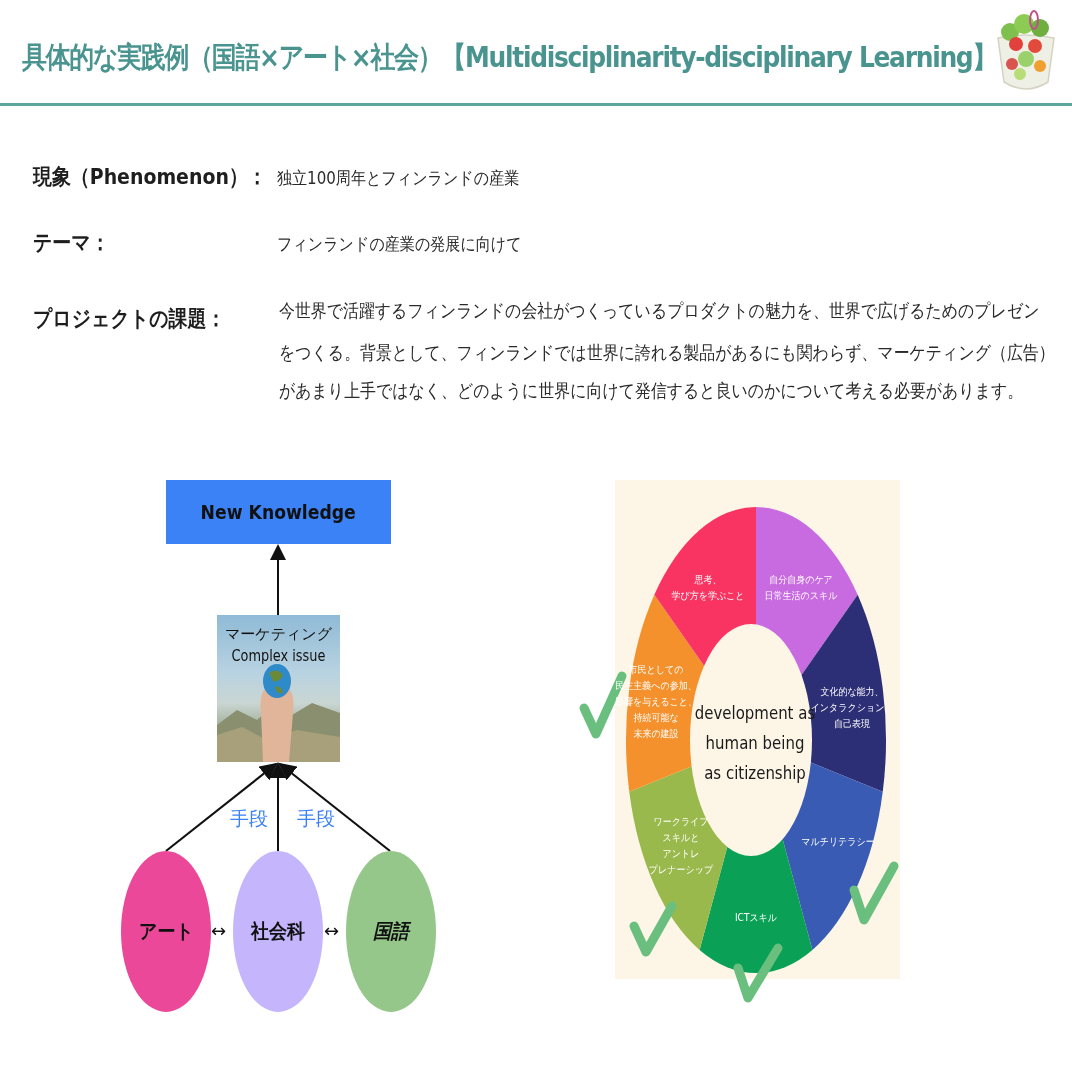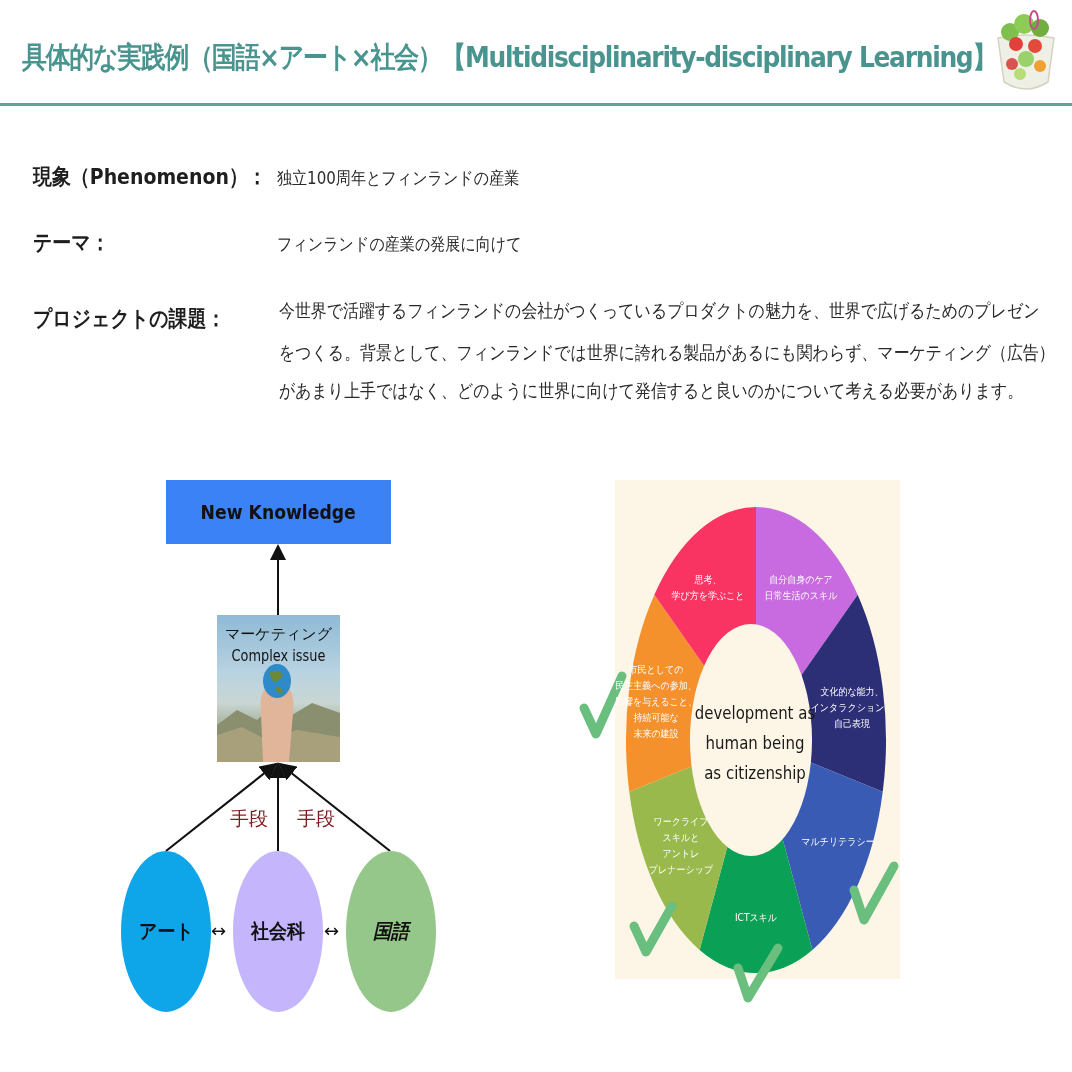--- a/index.html
+++ b/index.html
@@ -36,21 +36,21 @@
       background: linear-gradient(180deg, #8fbad6 0%, #b9d3e1 40%, #c9d6d2 60%, #9aa58c 80%, #7f8a62 100%);
     }
     .phenom-text { position: absolute; left: 0; width: 123px; text-align: center; color: #111; white-space: nowrap; }
     .phenom-text.jp { top: 10px; font-size: 15px; }
     .phenom-text.en { top: 32px; font-size: 15px; transform: scaleX(0.86); }
     .subject {
       position: absolute; top: 851px; width: 90px; height: 161px; border-radius: 50%;
       display: flex; align-items: center; justify-content: center;
     }
     .subject span { font-size: 20px; font-weight: bold; color: #111; white-space: nowrap; transform: scaleX(0.9); }
-    .means { position: absolute; top: 806px; font-size: 19px; color: #7f1d1d; }
+    .means { position: absolute; top: 806px; font-size: 19px; color: #3b82f6; }
     .dbl-arrow { position: absolute; top: 920px; font-size: 18px; color: #111; }
     svg.overlay { position: absolute; left: 0; top: 0; }
 
     
     .wheel-panel { position: absolute; left: 615px; top: 480px; width: 285px; height: 499px; background: #fdf6e7; }
     .seg-label {
       position: absolute; font-size: 10px; color: #ffffff; text-align: center; line-height: 16px;
       white-space: nowrap; transform: translateX(-50%) scaleX(0.9);
     }
     .core-text {
@@ -112,21 +112,21 @@
   </defs>
   <line x1="278" y1="615" x2="278" y2="546" stroke="#111" stroke-width="2" marker-end="url(#ah)"></line>
   <line x1="166" y1="851" x2="276" y2="764" stroke="#111" stroke-width="2.2" marker-end="url(#ah)"></line>
   <line x1="278" y1="851" x2="278" y2="764" stroke="#111" stroke-width="2" marker-end="url(#ah)"></line>
   <line x1="390" y1="851" x2="280" y2="764" stroke="#111" stroke-width="2.2" marker-end="url(#ah)"></line>
 </svg>
 
 <div class="means" style="left:230px;">手段</div>
 <div class="means" style="left:297px;">手段</div>
 
-<div class="subject" style="left:121px; background:#0ea5e9;align-items:center;">
+<div class="subject" style="left:121px; background:#ec4899;align-items:center;">
   <span>アート</span>
 </div>
 <div class="subject" style="left:233px; background:#c4b5fd;">
   <span>社会科</span>
 </div>
 <div class="subject" style="left:346px; background:#95c78a;font-style:italic;">
   <span>国語</span>
 </div>
 <div class="dbl-arrow" style="left:211px;">↔</div>
 <div class="dbl-arrow" style="left:324px;">↔</div>

